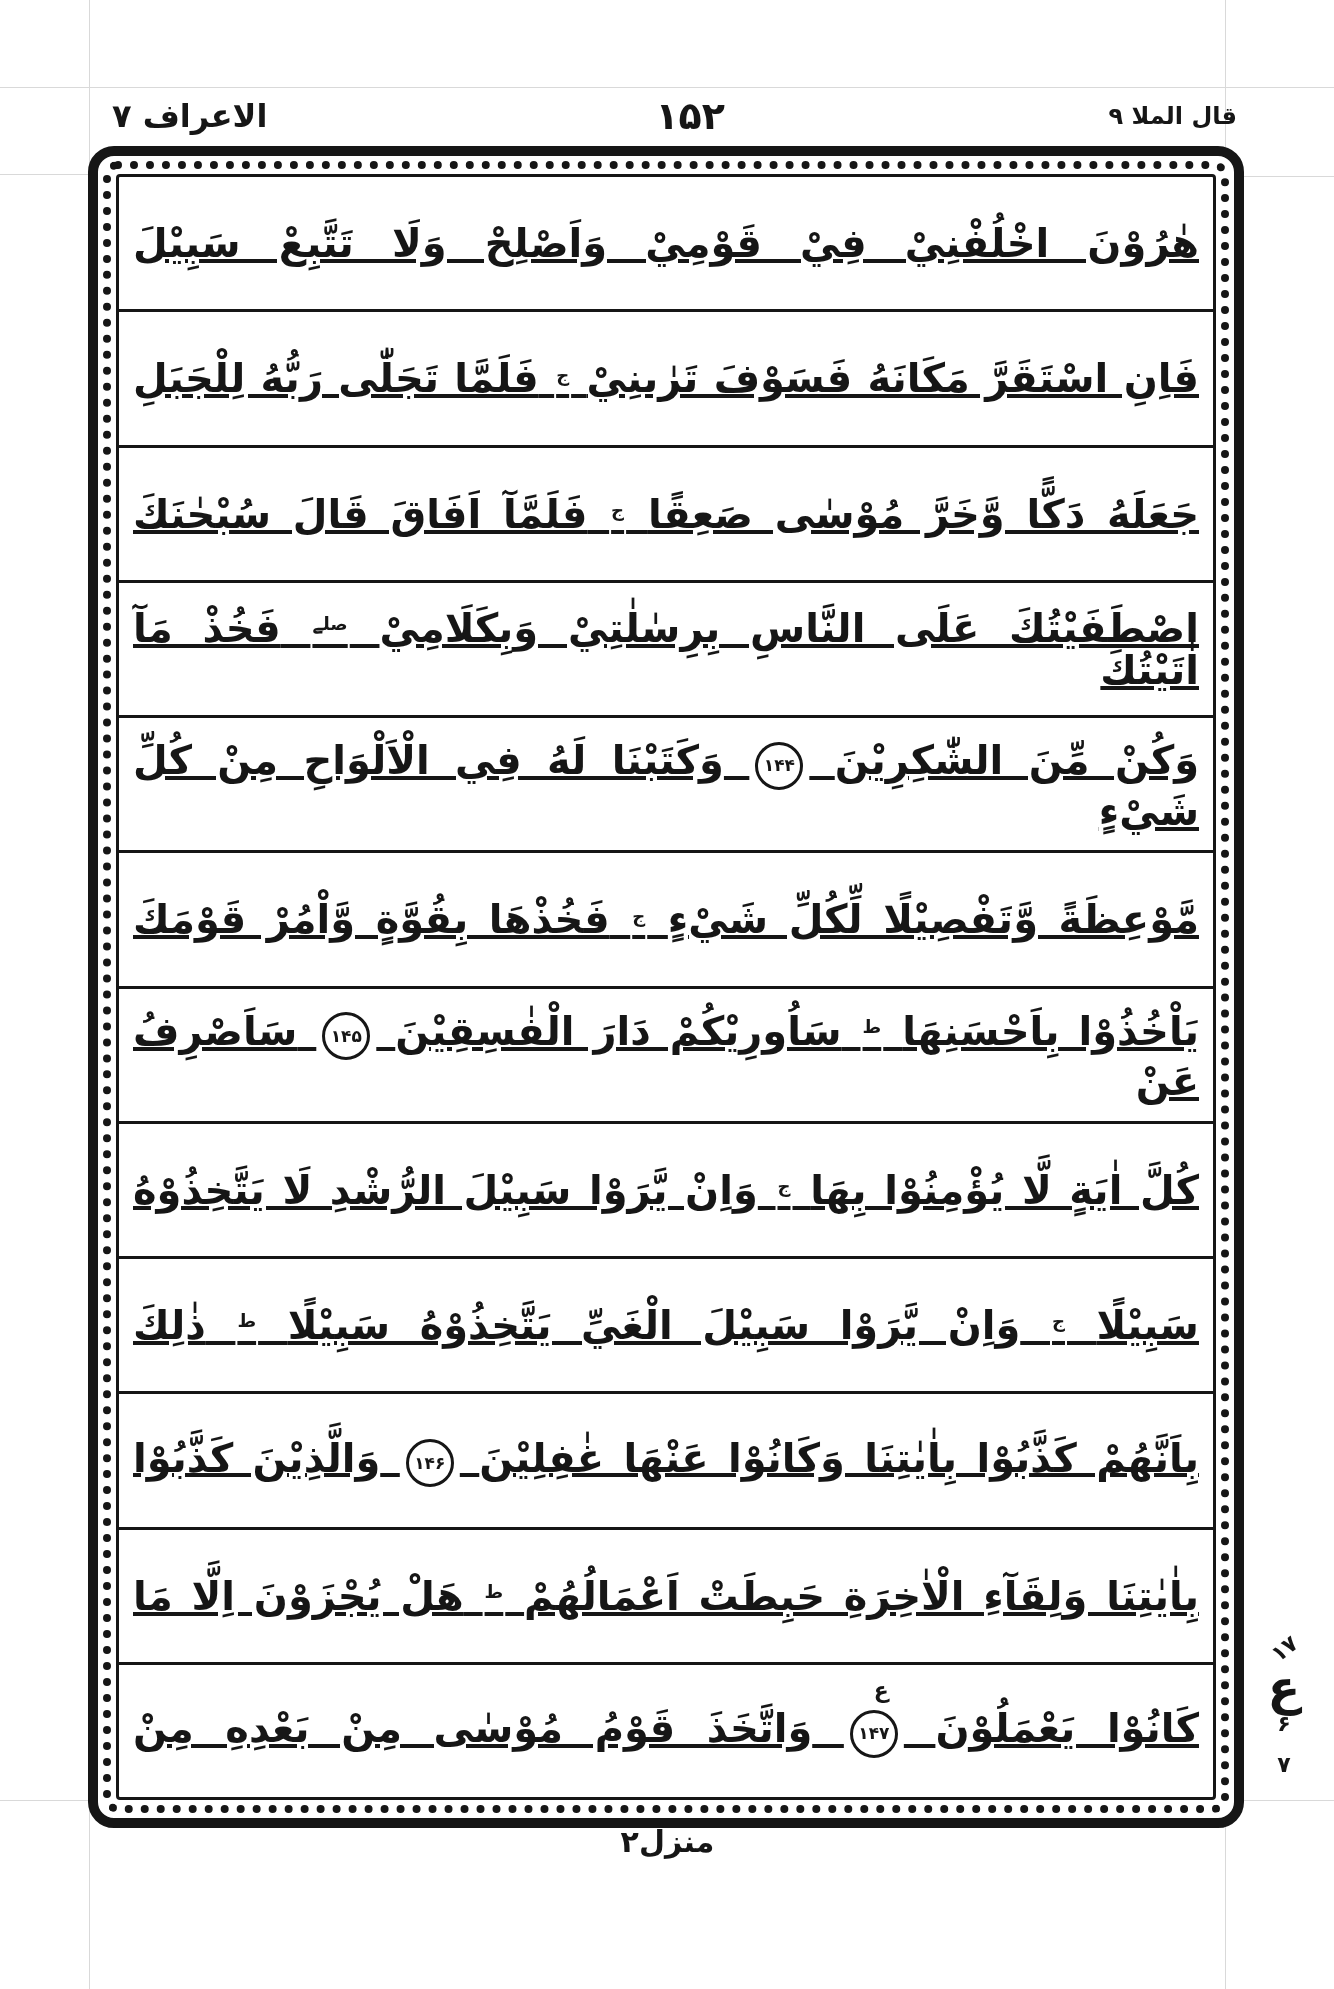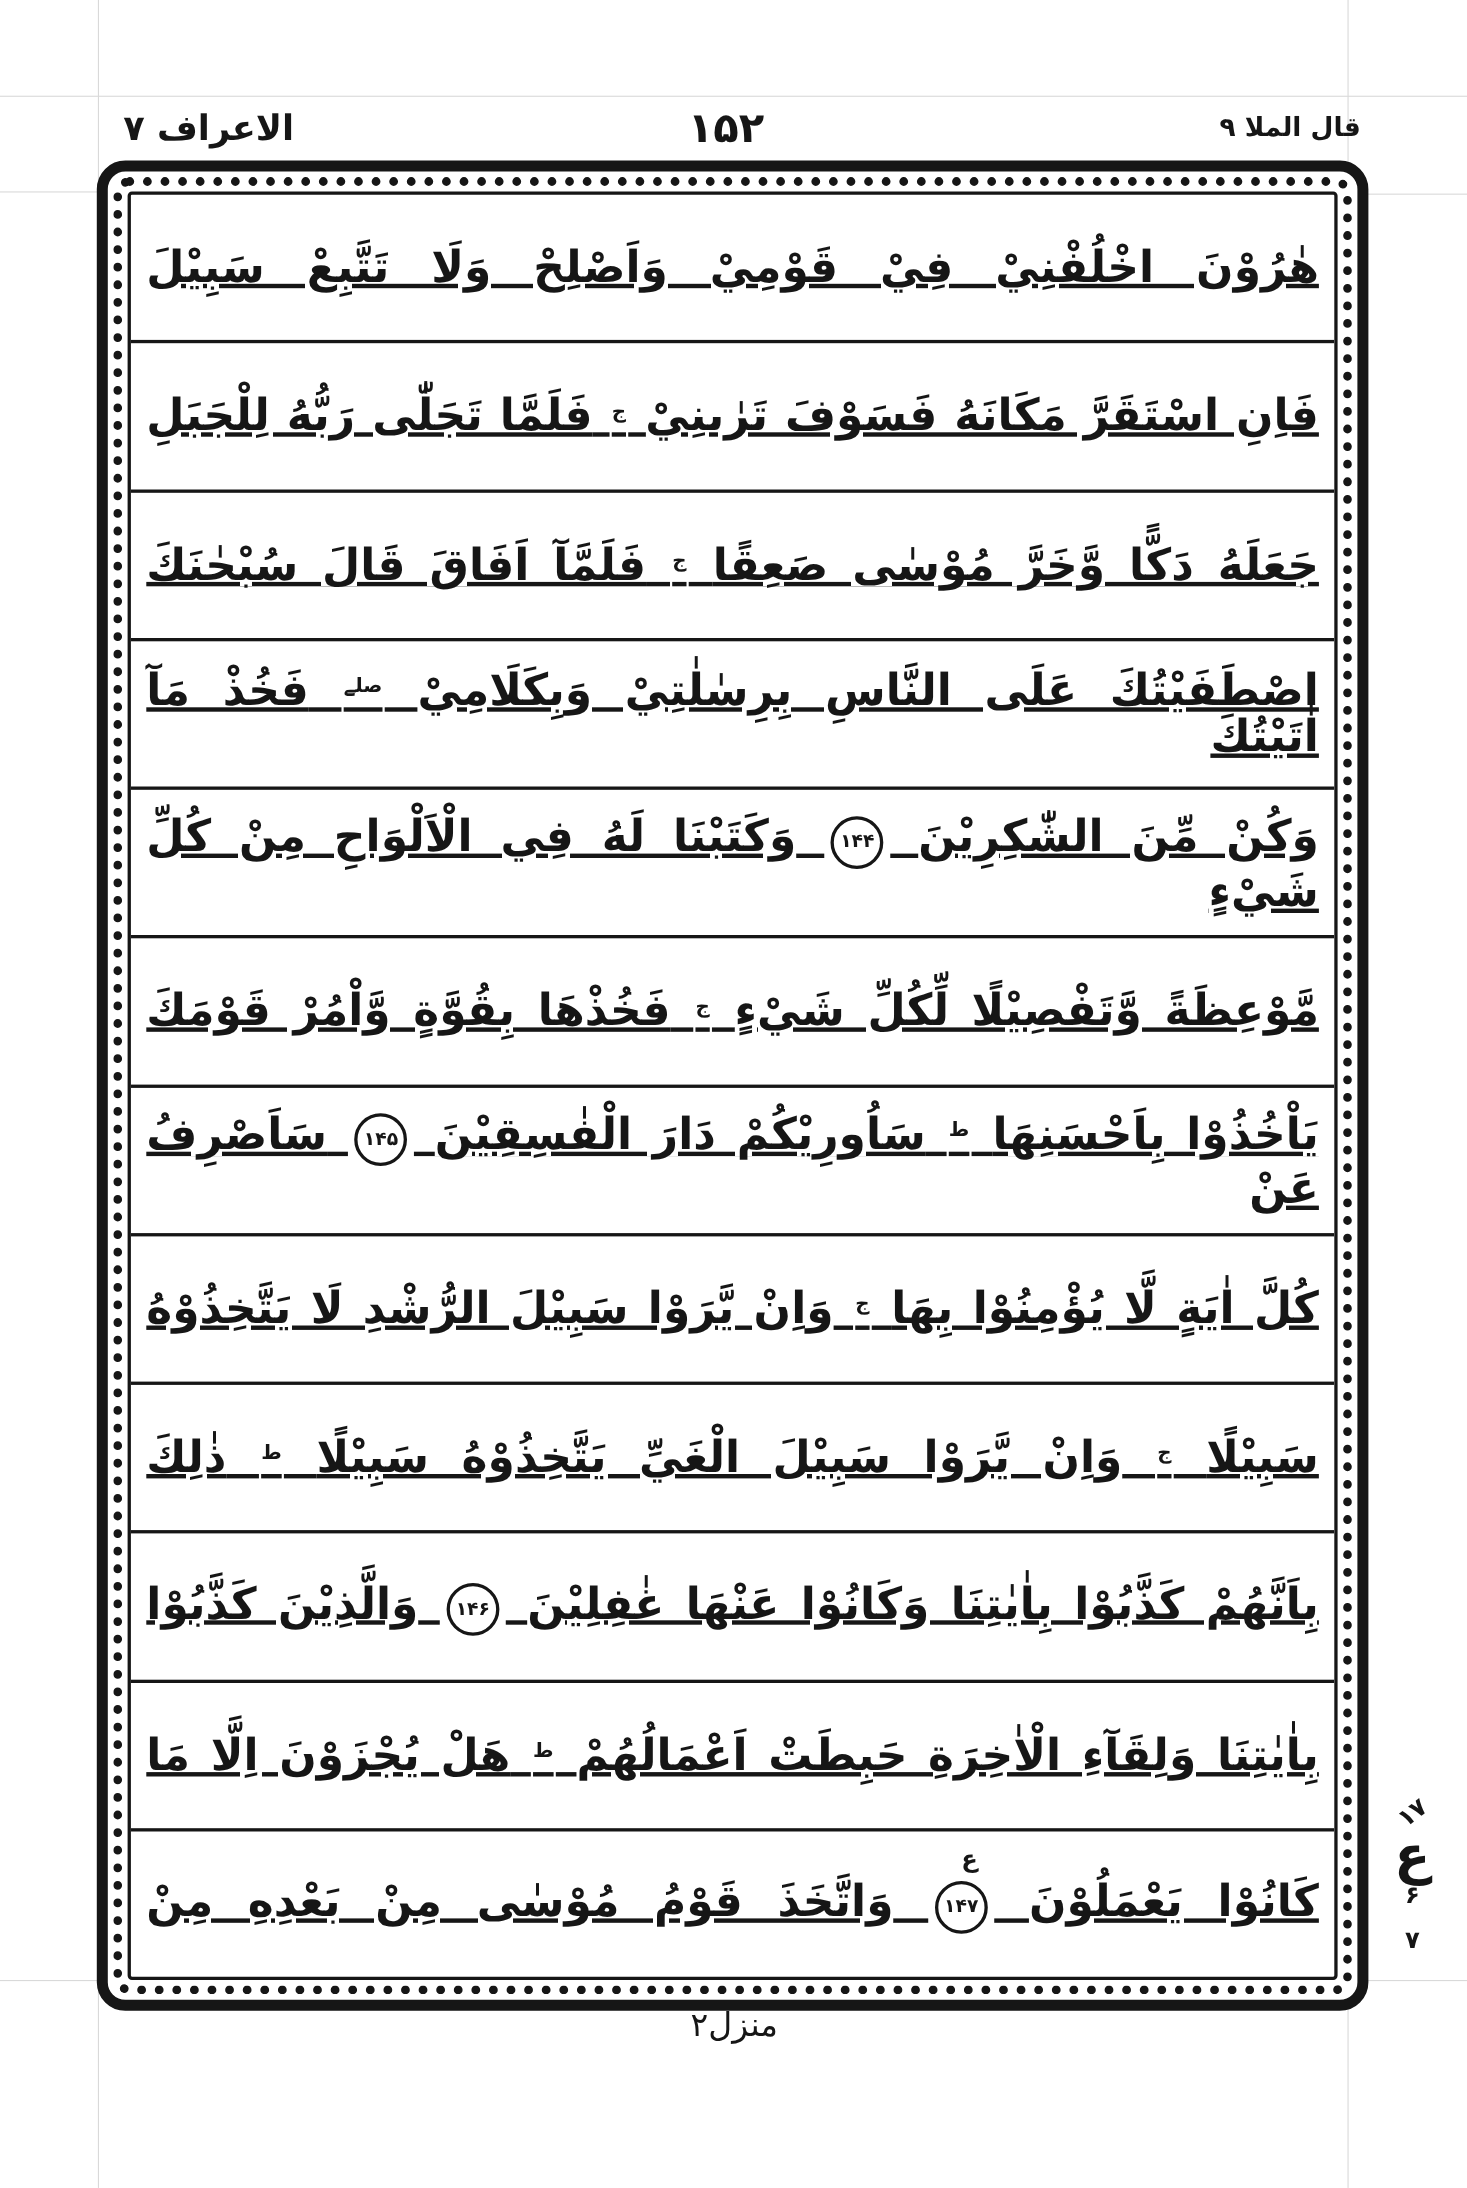--- a/index.html
+++ b/index.html
@@ -19,21 +19,21 @@
   .v2{left:1225px;top:0;width:1px;height:1989px;}
   .h-top{left:0;top:87px;width:1334px;height:1px;}
   .h-midL{left:0;top:174px;width:90px;height:1px;}
   .h-midR{left:1225px;top:176px;width:109px;height:1px;}
   .h-botL{left:0;top:1800px;width:90px;height:1px;}
   .h-botR{left:1225px;top:1800px;width:109px;height:1px;}
 
   
   .hdr{position:absolute;top:90px;height:52px;line-height:52px;font-weight:bold;z-index:1;}
   .hdr-right{right:97px;font-size:24px;}
-  .hdr-center{left:595px;width:130px;text-align:center;font-size:38px;}
+  .hdr-center{left:595px;width:130px;font-size:38px;}
   .hdr-left{left:112px;font-size:32px;}
 
   
   .frame-outer{
     position:absolute;left:88px;top:146px;width:1156px;height:1682px;
     box-sizing:border-box;border:10px solid var(--ink);border-radius:26px;
     padding:5px;background:var(--paper);z-index:2;
   }
   .frame-beads{
     box-sizing:border-box;width:100%;height:100%;
@@ -73,21 +73,21 @@
     font-weight:bold;color:var(--ink);
   }
   .mm-top{font-size:22px;transform:rotate(-38deg);}
   .mm-ain{font-size:48px;line-height:1.0;margin-top:2px;}
   .mm-mid{font-size:22px;margin-top:0px;}
   .mm-bot{font-size:22px;margin-top:16px;}
 
   
   .footer{
     position:absolute;left:560px;top:1824px;width:215px;text-align:center;
-    font-size:30px;font-weight:normal;z-index:1;
+    font-size:30px;font-weight:bold;z-index:1;
   }
 </style>
 </head>
 <body>
 
 <div class="scanline v1"></div>
 <div class="scanline v2"></div>
 <div class="scanline h-top"></div>
 <div class="scanline h-midL"></div>
 <div class="scanline h-midR"></div>

